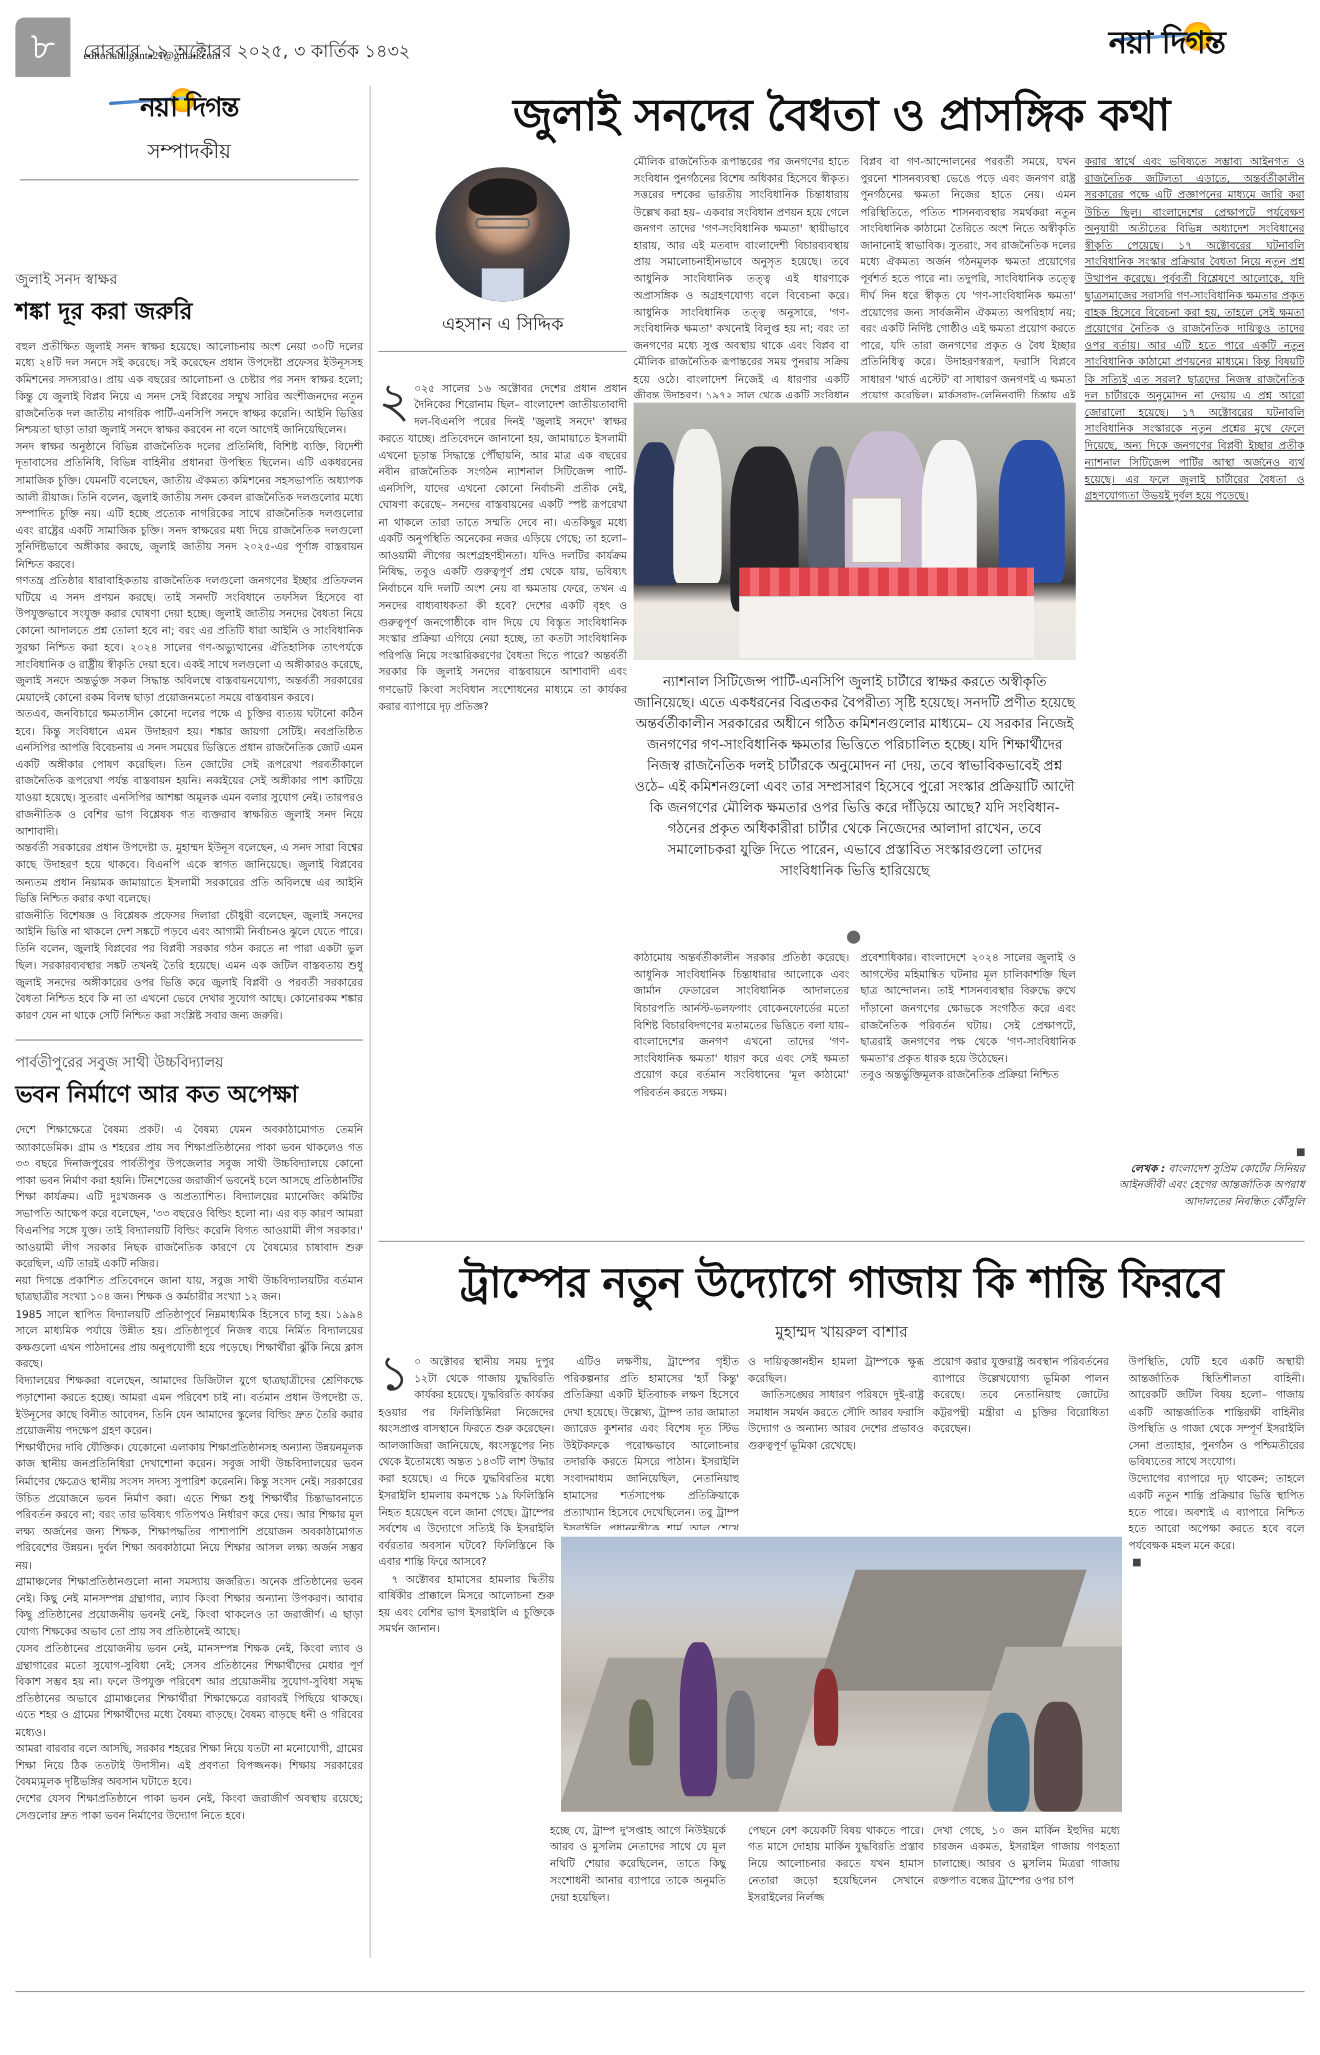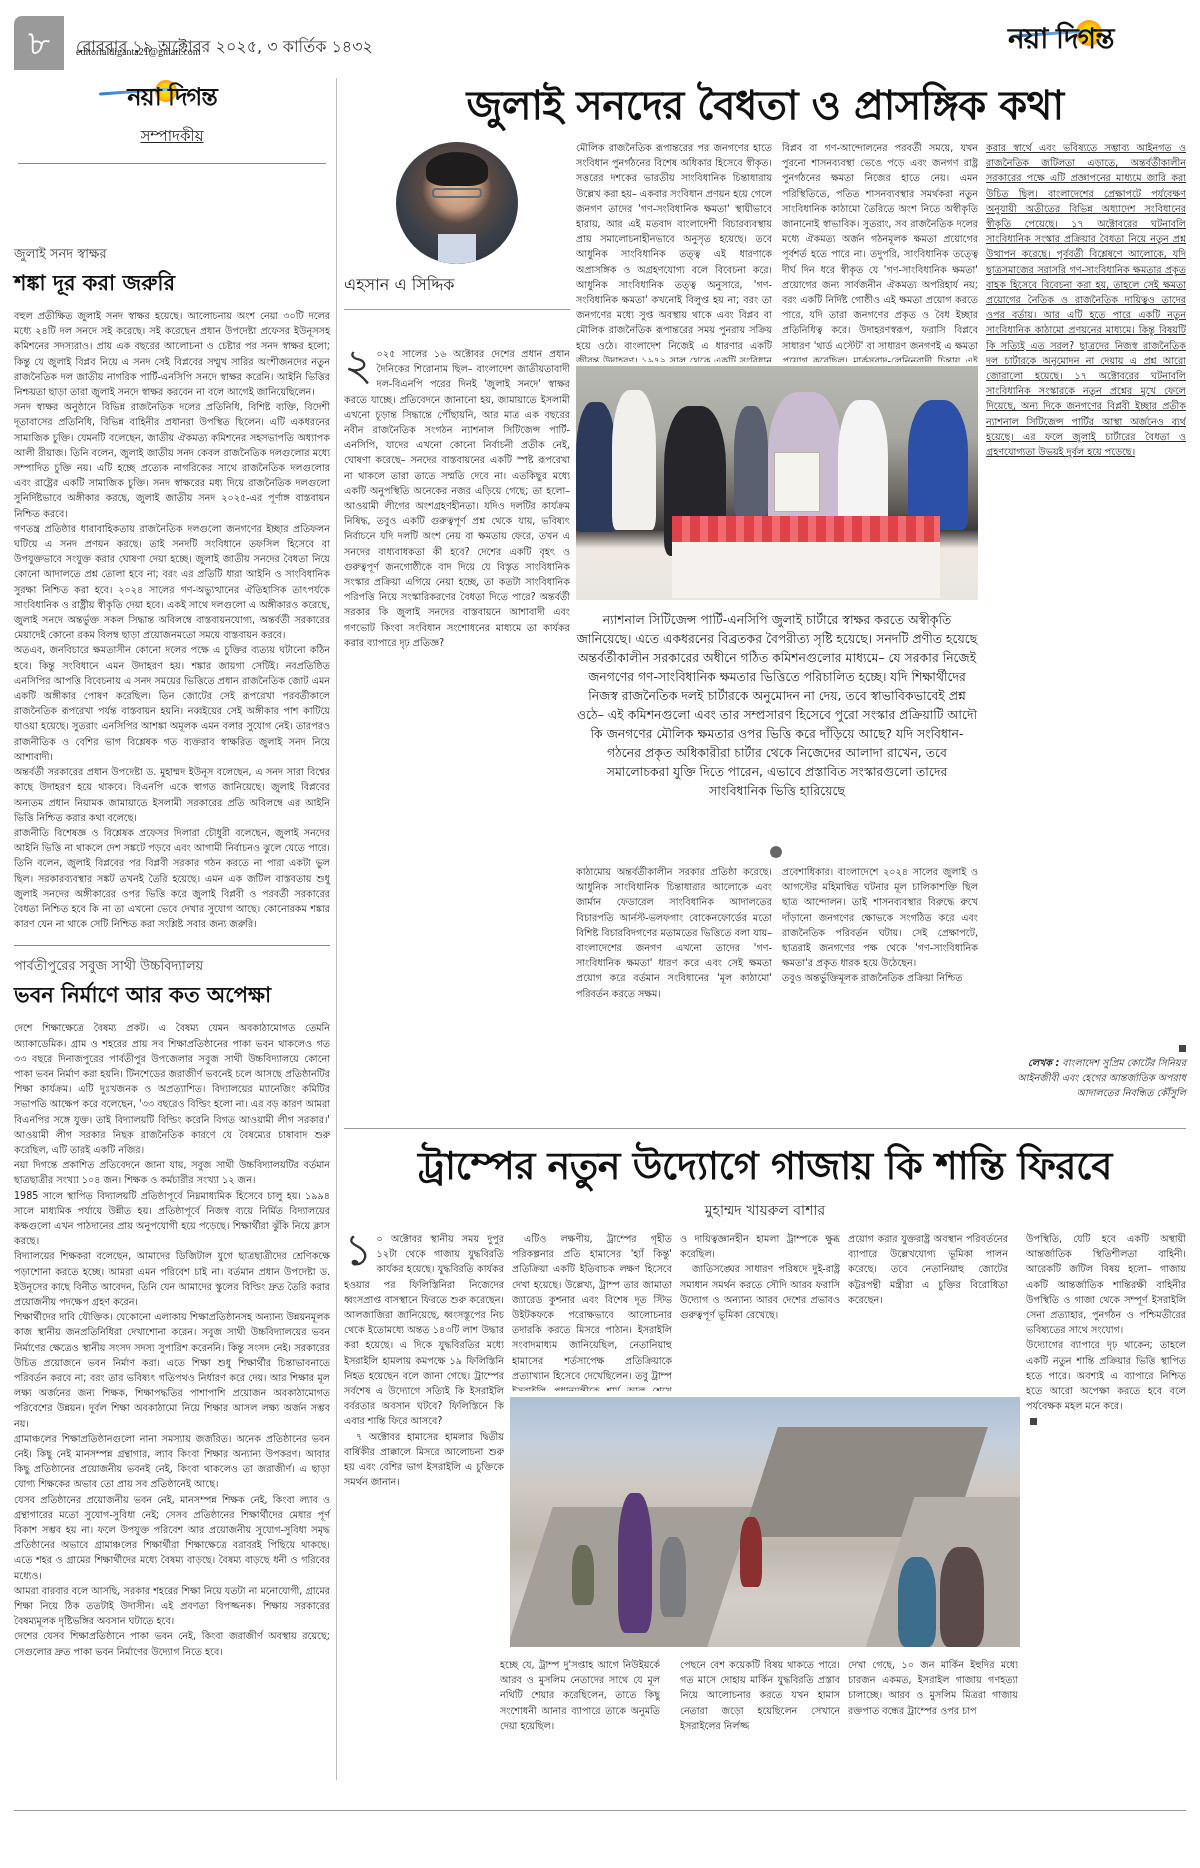--- a/index.html
+++ b/index.html
@@ -30,35 +30,35 @@
   
   .left-col { position: absolute; left: 14px; top: 78px; width: 316px; }
   .vrule { position: absolute; left: 336px; top: 78px; width: 1px; height: 1702px; background: #bdbdbd; }
   .main-col { position: absolute; left: 344px; top: 78px; width: 842px; }
 
   .editorial-head { text-align: center; padding-top: 6px; height: 86px; border-bottom: 1px solid #888; margin: 0 4px; }
   .logo-ed { position: relative; display: inline-flex; width: 150px; height: 34px; justify-content: center; }
   .logo-ed .sun { left: 58px; top: -4px; width: 22px; height: 22px; }
   .logo-ed .swoosh { left: 2px; top: 6px; width: 72px; transform: rotate(-4deg); }
   .logo-ed .wordmark { font-size: 24px; }
-  .editorial-label { font-size: 15px; color: #222; margin-top: 6px; text-decoration: underline; }
+  .editorial-label { font-size: 18px; color: #222; margin-top: 6px; }
 
   .ed-kicker { margin-top: 80px; font-size: 13px; color: #444; }
   .ed-title { font-size: 21px; color: #111; margin-top: 2px; margin-bottom: 6px; }
   .body-text {
     font-size: 9.6px; line-height: 15.2px; color: #2a2a2a; text-align: justify;
   }
   .body-text p { margin: 0; }
   .ed-section-rule { height: 1px; background: #888; margin: 14px 0 10px 0; }
 
   
   .art1-title { text-align: center; font-size: 40px; line-height: 54px; height: 62px; color: #111; font-family: "DejaVu Sans", sans-serif; letter-spacing: -0.5px; }
   .art1-grid { position: relative; height: 980px; }
   .art-col { position: absolute; top: 0; }
-  .author-box { position: absolute; left: 0; top: 2px; width: 226px; text-align: left; }
+  .author-box { position: absolute; left: 0; top: 12px; width: 226px; text-align: center; }
   .author-photo {
     width: 122px; height: 122px; border-radius: 50%; margin: 0 auto;
     background: radial-gradient(circle at 50% 38%, #d9b9a0 0%, #c49a7f 22%, #5a4a44 36%, #3a3f48 60%, #2b2f36 100%);
     position: relative; overflow: hidden;
   }
   .author-photo .glasses { position: absolute; left: 36px; top: 46px; width: 50px; height: 10px; border: 2px solid #6b6b6b; border-radius: 4px; }
   .author-photo .hair { position: absolute; left: 30px; top: 10px; width: 62px; height: 34px; border-radius: 50% 50% 30% 30%; background: #1e1c1c; }
   .author-photo .shirt { position: absolute; left: 42px; top: 92px; width: 38px; height: 40px; background: #cfd8e6; }
   .author-name { font-size: 16px; color: #222; margin-top: 8px; }
   .author-rule { height: 1px; background: #999; margin: 10px 0 0 0; }

